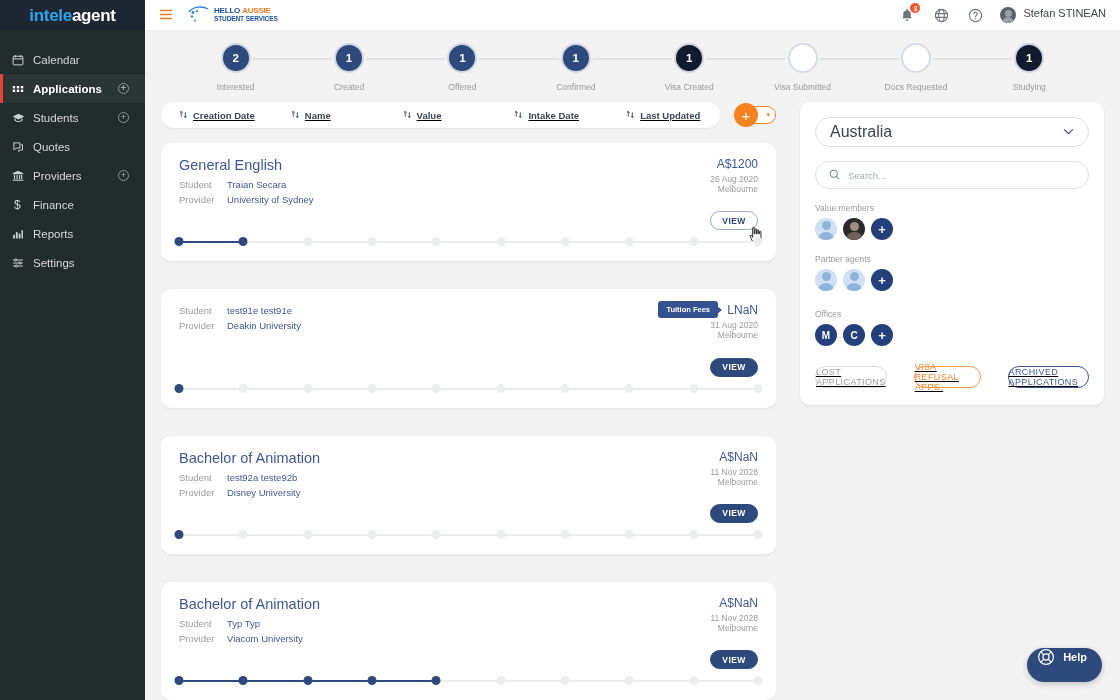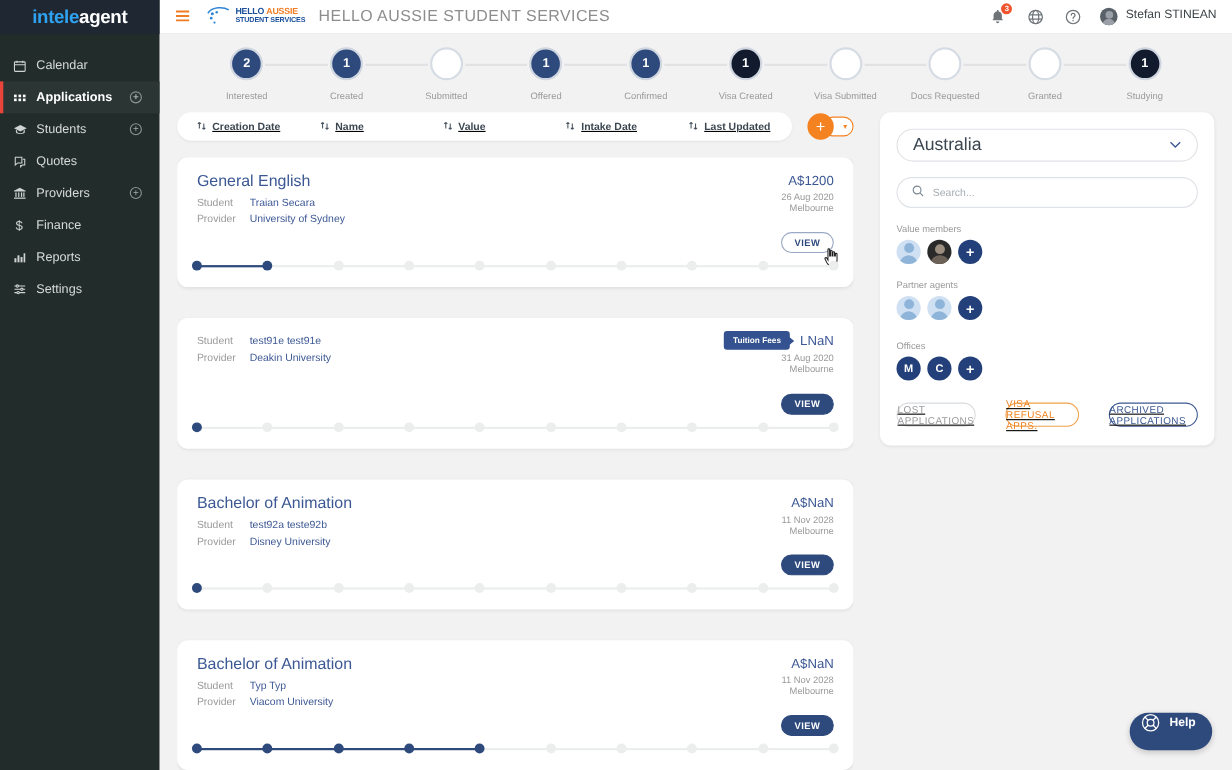--- a/index.html
+++ b/index.html
@@ -362,21 +362,20 @@
             <circle cx="10" cy="6.2" r="1.1" fill="#2f86d6"></circle>
             <circle cx="5" cy="11.5" r="1.2" fill="#2f86d6"></circle>
             <circle cx="8" cy="15.5" r="1" fill="#2f86d6"></circle>
           </svg>
         </span>
         <span class="brand-text">
           <span class="l1"><span>HELLO </span><b>AUSSIE</b></span>
           <span class="l2">STUDENT SERVICES</span>
         </span>
       </div>
-      <div class="org-title">HELLO AUSSIE STUDENT SERVICES</div>
 
       <div class="topbar-right">
         <div class="tb-icon">
           <svg width="14" height="15" viewBox="0 0 16 17" fill="#6e7478">
             <path d="M8 1.2a1 1 0 011 1v.5a4.3 4.3 0 013.3 4.2v3l1.2 1.8H2.5L3.7 10V6.9A4.3 4.3 0 017 2.7v-.5a1 1 0 011-1z"></path>
             <path d="M6.3 13.2h3.4a1.7 1.7 0 01-3.4 0z"></path>
           </svg>
           <span class="badge">3</span>
         </div>
         <div class="tb-icon">
@@ -406,26 +405,20 @@
             <span class="bar right"></span>
             <span class="circ">2</span>
             <span class="lbl">Interested</span>
           </div>
           <div class="step filled">
             <span class="bar left"></span>
             <span class="bar right"></span>
             <span class="circ">1</span>
             <span class="lbl">Created</span>
           </div>
-          <div class="step">
-            <span class="bar left"></span>
-            <span class="bar right"></span>
-            <span class="circ"></span>
-            <span class="lbl">Submitted</span>
-          </div>
           <div class="step filled">
             <span class="bar left"></span>
             <span class="bar right"></span>
             <span class="circ">1</span>
             <span class="lbl">Offered</span>
           </div>
           <div class="step filled">
             <span class="bar left"></span>
             <span class="bar right"></span>
             <span class="circ">1</span>
@@ -441,26 +434,20 @@
             <span class="bar left"></span>
             <span class="bar right"></span>
             <span class="circ"></span>
             <span class="lbl">Visa Submitted</span>
           </div>
           <div class="step">
             <span class="bar left"></span>
             <span class="bar right"></span>
             <span class="circ"></span>
             <span class="lbl">Docs Requested</span>
-          </div>
-          <div class="step">
-            <span class="bar left"></span>
-            <span class="bar right"></span>
-            <span class="circ"></span>
-            <span class="lbl">Granted</span>
           </div>
           <div class="step dark">
             <span class="bar left"></span>
             <span class="circ">1</span>
             <span class="lbl">Studying</span>
           </div>
         </div>
     </div>
 
     <div class="content">

